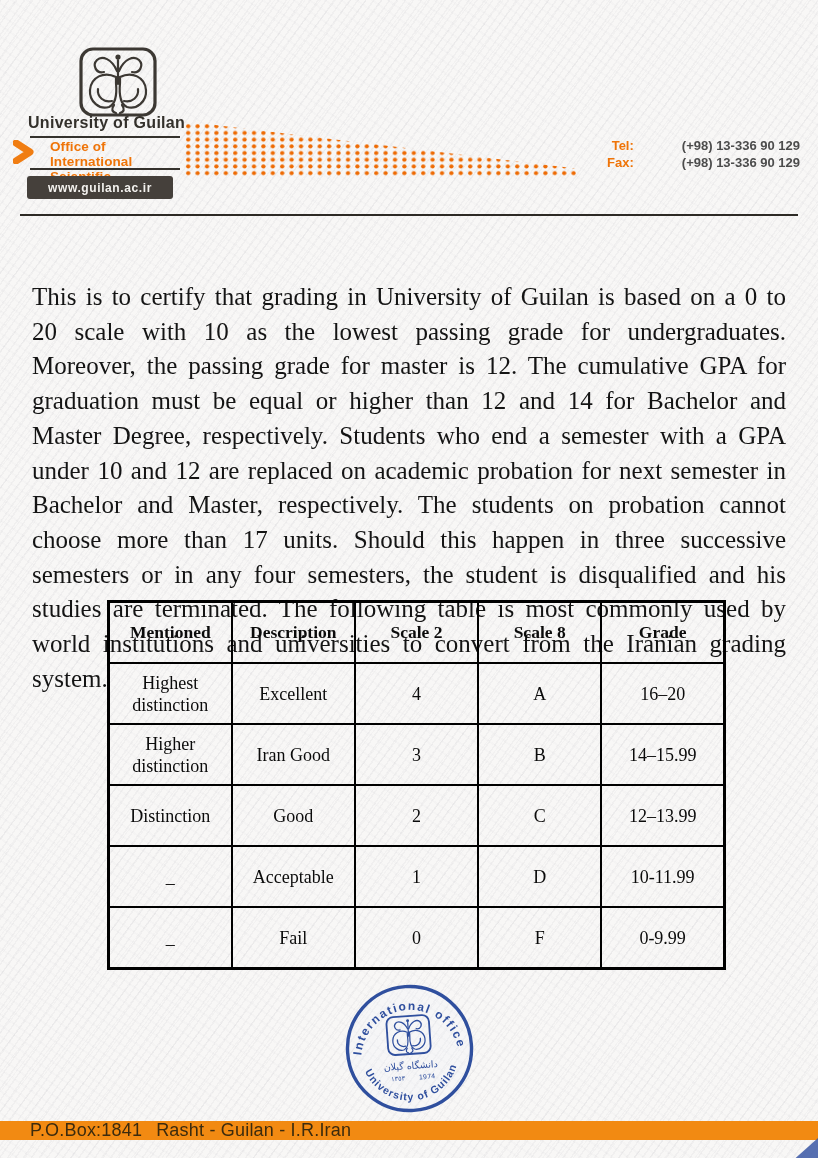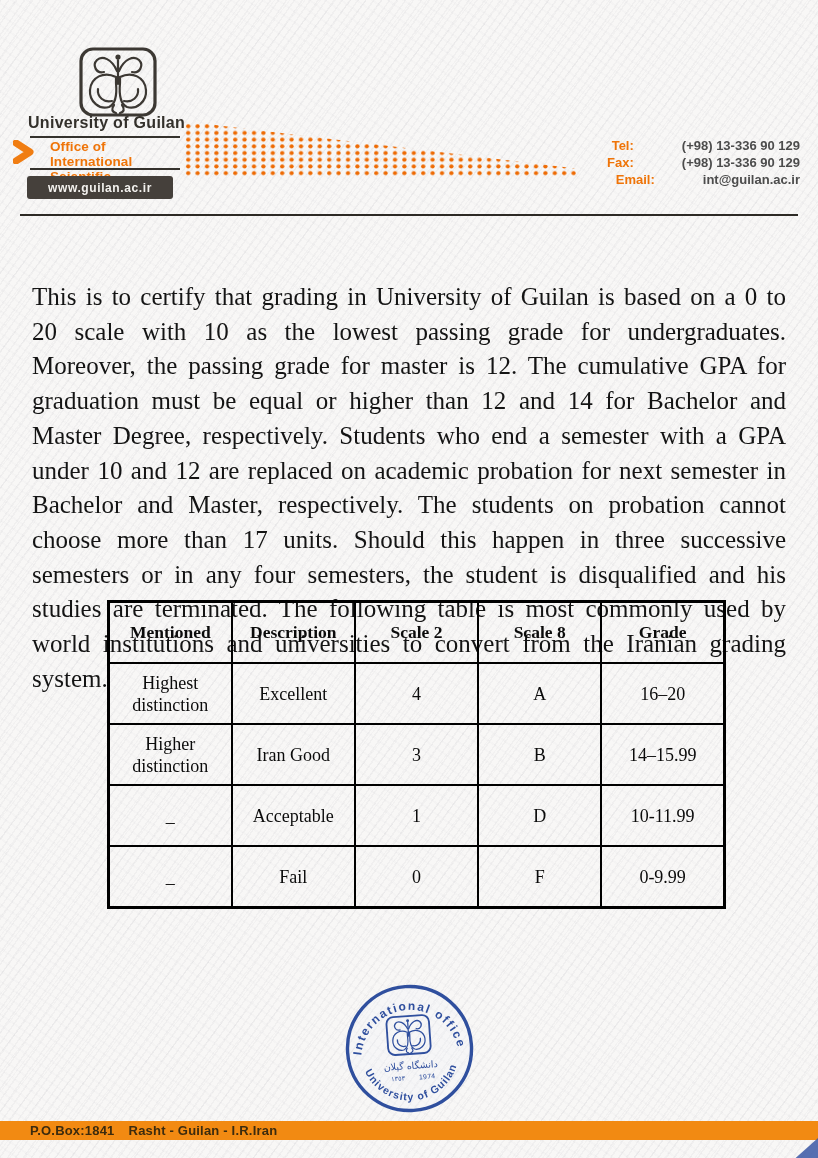--- a/index.html
+++ b/index.html
@@ -69,21 +69,21 @@
   }
   .grade-table{border:3px solid #000;}
   .grade-table th{font-size:17.5px;font-weight:bold;}
   .grade-table td{font-size:18px;line-height:22px;}
 
   
   .stamp{left:344px;top:983px;width:131px;height:131px;transform:rotate(-4deg);}
   .footer-bar{
     left:0;top:1121px;width:818px;height:19px;background:#f28a12;
     display:flex;align-items:center;
-    font-size:13px;font-weight:bold;color:#3c2b0e;letter-spacing:0.2px;
+    font-size:18px;font-weight:normal;color:#3c2b0e;letter-spacing:0.2px;
   }
   .footer-bar .pobox{margin-left:30px;}
   .footer-bar .loc{margin-left:14px;}
   .corner-wedge{
     right:0;top:1138px;width:28px;height:20px;
     background:#3a57a5;clip-path:polygon(100% 0,100% 100%,20% 100%);
     opacity:0.85;
   }
 </style>
 </head>
@@ -144,24 +144,20 @@
 
   <div class="abs contact">
     <div class="contact-row">
       <span class="contact-label">Tel:</span>
       <span>(+98) 13-336 90 129</span>
     </div>
     <div class="contact-row">
       <span class="contact-label">Fax:</span>
       <span>(+98) 13-336 90 129</span>
     </div>
-    <div class="contact-row">
-      <span class="contact-label">Email:</span>
-      <span>int@guilan.ac.ir</span>
-    </div>
   </div>
 
   <div class="abs header-rule"></div>
 
   <div class="abs letter-body">This is to certify that grading in University of Guilan is based on a 0 to 20 scale with 10 as the lowest passing grade for undergraduates. Moreover, the passing grade for master is 12. The cumulative GPA for graduation must be equal or higher than 12 and 14 for Bachelor and Master Degree, respectively. Students who end a semester with a GPA under 10 and 12 are replaced on academic probation for next semester in Bachelor and Master, respectively. The students on probation cannot choose more than 17 units. Should this happen in three successive semesters or in any four semesters, the student is disqualified and his studies are terminated. The following table is most commonly used by world institutions and universities to convert from the Iranian grading system.</div>
 
   <table class="abs grade-table">
     <thead>
       <tr>
         <th>Mentioned</th>
@@ -178,20 +174,27 @@
         <td>4</td>
         <td>A</td>
         <td>16–20</td>
       </tr>
       <tr>
         <td>Higher distinction</td>
         <td>Iran Good</td>
         <td>3</td>
         <td>B</td>
         <td>14–15.99</td>
+      </tr>
+      <tr>
+        <td>Distinction</td>
+        <td>Good</td>
+        <td>2</td>
+        <td>C</td>
+        <td>12–13.99</td>
       </tr>
       <tr>
         <td>_</td>
         <td>Acceptable</td>
         <td>1</td>
         <td>D</td>
         <td>10-11.99</td>
       </tr>
       <tr>
         <td>_</td>

